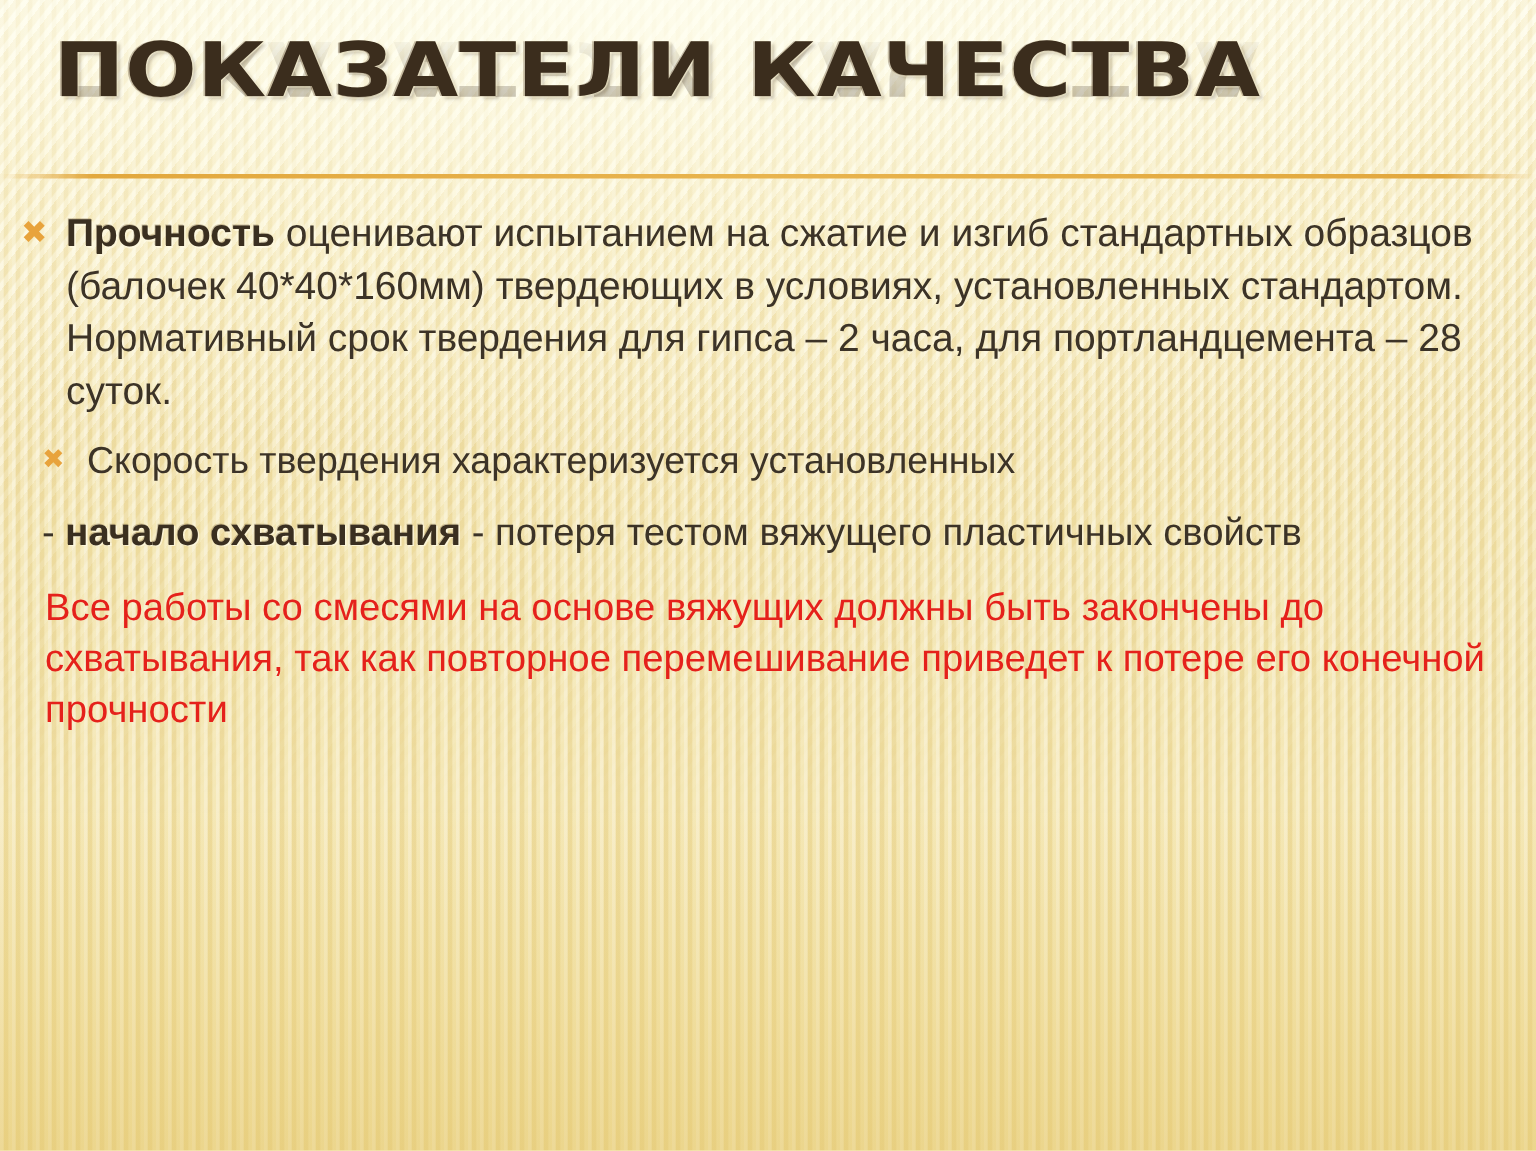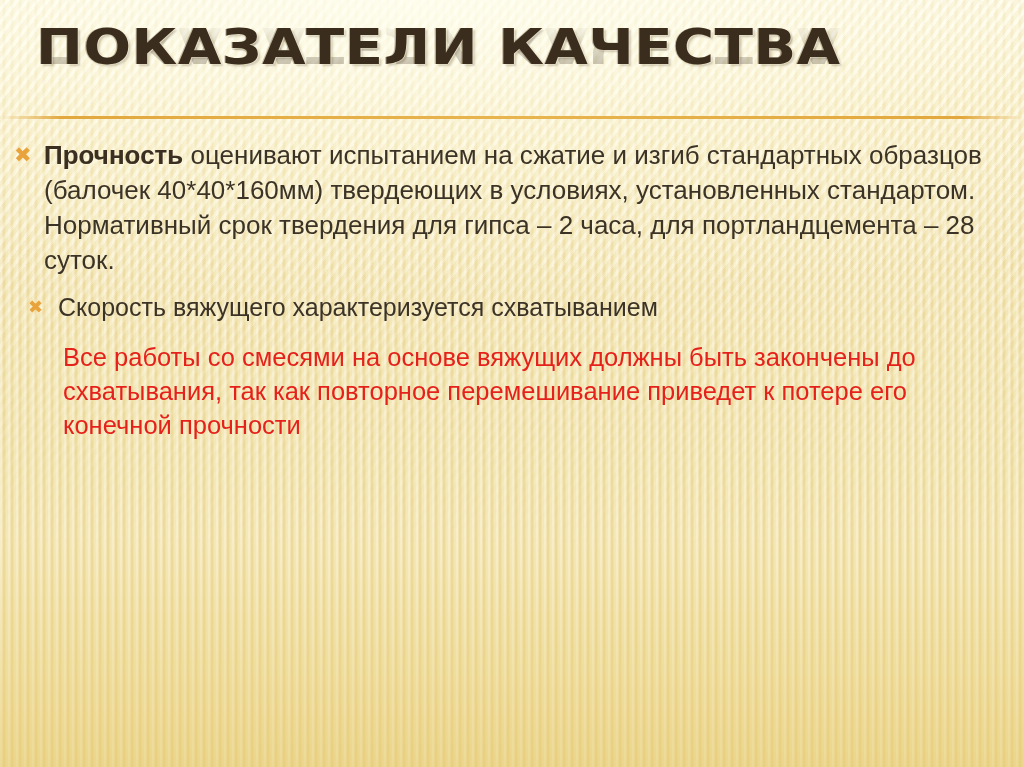--- a/index.html
+++ b/index.html
@@ -185,21 +185,21 @@
   .sub-line .kw { font-size: 25.5px; }
 
   .red-block {
     margin-top: 16px;
     padding: 0 28px 0 30px;
     font-family: "Liberation Sans", sans-serif;
     font-size: 25.5px;
     line-height: 34px;
     color: #e5211b;
   }
-  .red-block p { margin: 0; padding-left: 33px; }
+  .red-block p { margin: 0; }
 </style>
 </head>
 <body>
 
 <div class="slide">
 
   <div class="tex-vertical"></div>
   <div class="tex-diagonal"></div>
   <div class="tex-glow"></div>
   <div class="tex-bottom"></div>
@@ -214,23 +214,24 @@
 
     <div class="body-area">
 
       <div class="bullet-row lvl1">
         <span class="bullet-mark">✖</span>
         <span class="bullet-text"><span class="kw">Прочность</span><span> оценивают испытанием на сжатие и изгиб стандартных образцов (балочек 40*40*160мм) твердеющих в условиях, установленных стандартом. Нормативный срок твердения для гипса – 2 часа, для портландцемента – 28 суток.</span></span>
       </div>
 
       <div class="bullet-row lvl2">
         <span class="bullet-mark">✖</span>
-        <span class="bullet-text"><span>Скорость вяжущего характеризуется схватыванием</span></span>
+        <span class="bullet-text"><span>Скорость твердения характеризуется установленных</span></span>
       </div>
 
+      <div class="sub-line"><span>- </span><span class="kw">начало схватывания</span><span> - потеря тестом вяжущего пластичных свойств</span></div>
 
 
       <div class="red-block">
         <p>Все работы со смесями на основе вяжущих должны быть закончены до схватывания, так как повторное перемешивание приведет к потере его конечной прочности</p>
       </div>
 
     </div>
   </div>
 </div>
 

